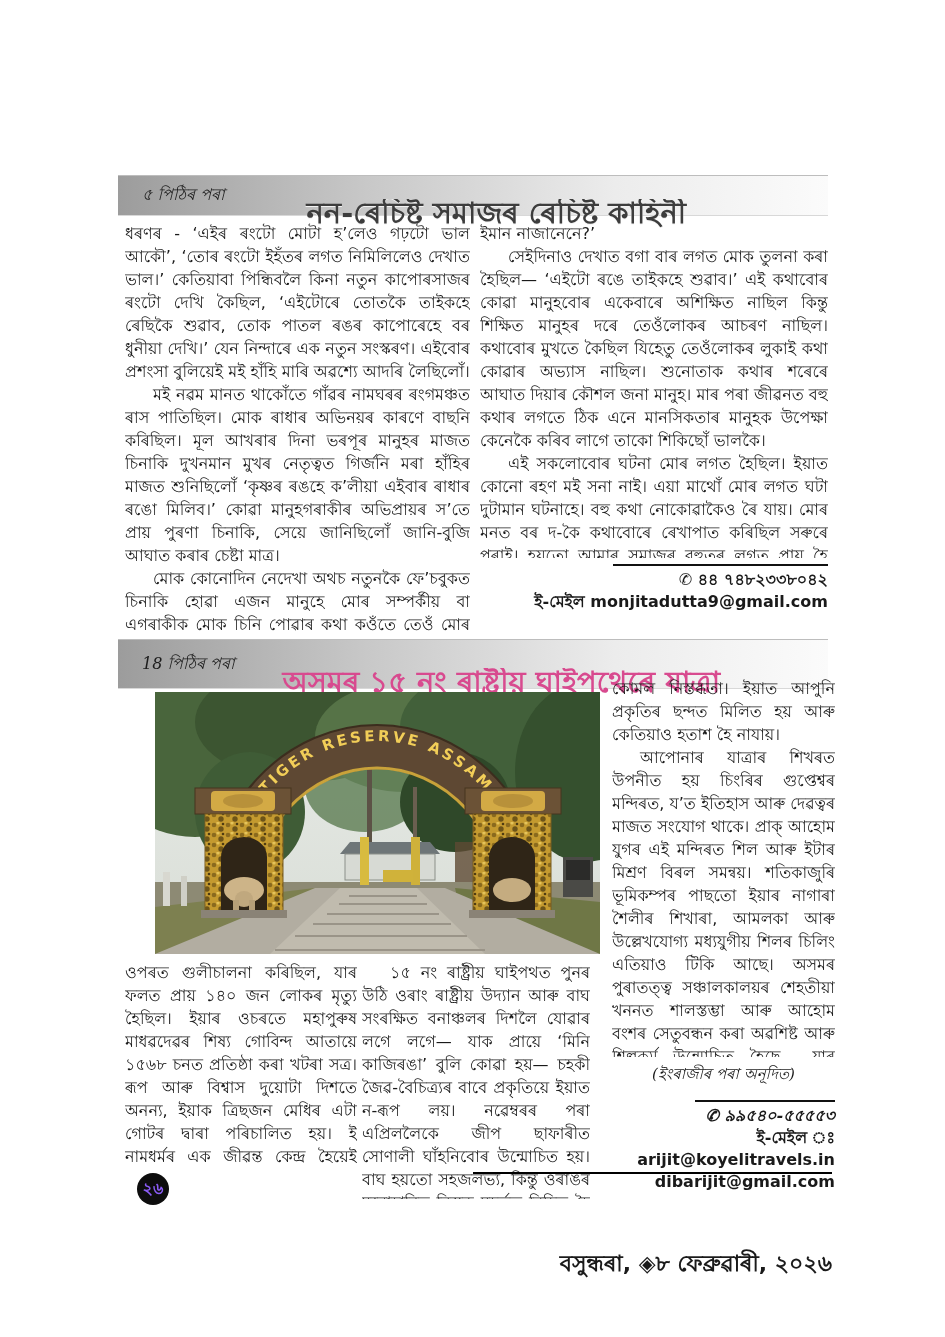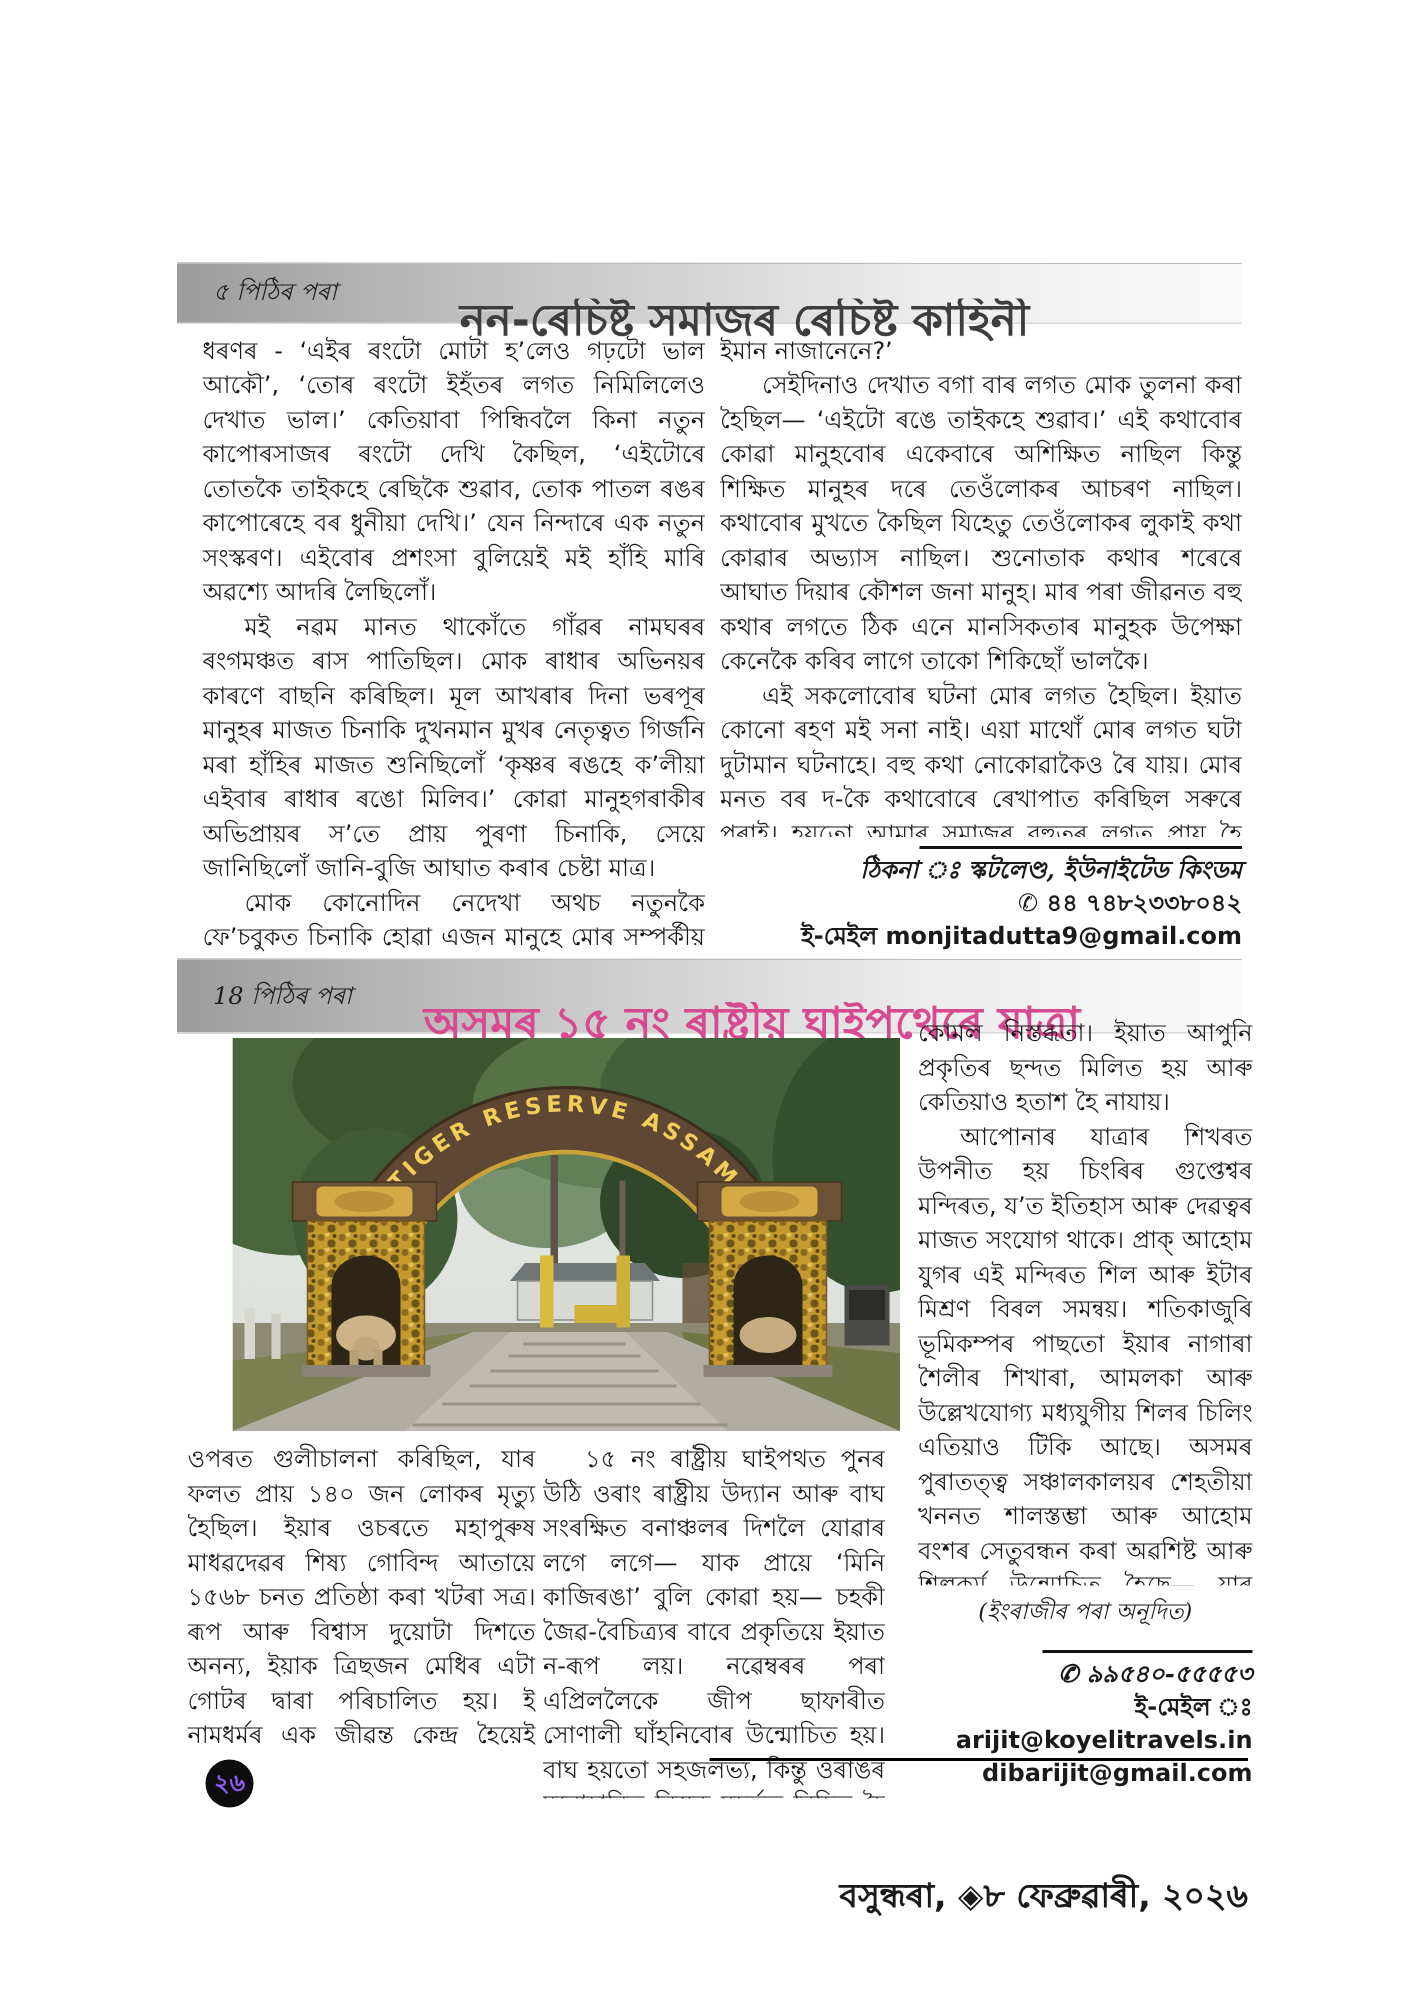--- a/index.html
+++ b/index.html
@@ -43,38 +43,37 @@
 </style>
 </head>
 <body>
 
 <div class="secbar" style="top:175px;height:41px;">
   <span class="kicker">৫ পিঠিৰ পৰা</span>
   <span class="sectitle t1">নন-ৰেচিষ্ট সমাজৰ ৰেচিষ্ট কাহিনী</span>
 </div>
 
 <div class="col" style="left:125px;top:222px;width:345px;">
-  <div class="txt" style="height:414px;margin-left:10px;">
+  <div class="txt" style="height:414px;">
     <p class="noindent">ধৰণৰ - ‘এইৰ ৰংটো মোটা হ’লেও গঢ়টো ভাল আকৌ’, ‘তোৰ ৰংটো ইহঁতৰ লগত নিমিলিলেও দেখাত ভাল।’ কেতিয়াবা পিন্ধিবলৈ কিনা নতুন কাপোৰসাজৰ ৰংটো দেখি কৈছিল, ‘এইটোৰে তোতকৈ তাইকহে ৰেছিকৈ শুৱাব, তোক পাতল ৰঙৰ কাপোৰেহে বৰ ধুনীয়া দেখি।’ যেন নিন্দাৰে এক নতুন সংস্কৰণ। এইবোৰ প্ৰশংসা বুলিয়েই মই হাঁহি মাৰি অৱশ্যে আদৰি লৈছিলোঁ।</p>
     <p>মই নৱম মানত থাকোঁতে গাঁৱৰ নামঘৰৰ ৰংগমঞ্চত ৰাস পাতিছিল। মোক ৰাধাৰ অভিনয়ৰ কাৰণে বাছনি কৰিছিল। মূল আখৰাৰ দিনা ভৰপূৰ মানুহৰ মাজত চিনাকি দুখনমান মুখৰ নেতৃত্বত গিৰ্জনি মৰা হাঁহিৰ মাজত শুনিছিলোঁ ‘কৃষ্ণৰ ৰঙহে ক’লীয়া এইবাৰ ৰাধাৰ ৰঙো মিলিব।’ কোৱা মানুহগৰাকীৰ অভিপ্ৰায়ৰ স’তে প্ৰায় পুৰণা চিনাকি, সেয়ে জানিছিলোঁ জানি-বুজি আঘাত কৰাৰ চেষ্টা মাত্ৰ।</p>
     <p>মোক কোনোদিন নেদেখা অথচ নতুনকৈ ফে’চবুকত চিনাকি হোৱা এজন মানুহে মোৰ সম্পৰ্কীয় বা এগৰাকীক মোক চিনি পোৱাৰ কথা কওঁতে তেওঁ মোৰ বিষয়ে হেনো কৈছিল ‘তাই কিন্তু ঘৰৰ আটাইতকৈ ক’লা দেই, ভনীয়েকহে ধুনীয়া আৰু বগা।’</p>
 
   </div>
 </div>
 
 <div class="col" style="left:480px;top:222px;width:348px;">
   <div class="txt" style="height:336px;">
     <p class="noindent">ইমান নাজানেনে?’</p>
     <p>সেইদিনাও দেখাত বগা বাৰ লগত মোক তুলনা কৰা হৈছিল— ‘এইটো ৰঙে তাইকহে শুৱাব।’ এই কথাবোৰ কোৱা মানুহবোৰ একেবাৰে অশিক্ষিত নাছিল কিন্তু শিক্ষিত মানুহৰ দৰে তেওঁলোকৰ আচৰণ নাছিল। কথাবোৰ মুখতে কৈছিল যিহেতু তেওঁলোকৰ লুকাই কথা কোৱাৰ অভ্যাস নাছিল। শুনোতাক কথাৰ শৰেৰে আঘাত দিয়াৰ কৌশল জনা মানুহ। মাৰ পৰা জীৱনত বহু কথাৰ লগতে ঠিক এনে মানসিকতাৰ মানুহক উপেক্ষা কেনেকৈ কৰিব লাগে তাকো শিকিছোঁ ভালকৈ।</p>
     <p>এই সকলোবোৰ ঘটনা মোৰ লগত হৈছিল। ইয়াত কোনো ৰহণ মই সনা নাই। এয়া মাথোঁ মোৰ লগত ঘটা দুটামান ঘটনাহে। বহু কথা নোকোৱাকৈও ৰৈ যায়। মোৰ মনত বৰ দ-কৈ কথাবোৰে ৰেখাপাত কৰিছিল সৰুৰে পৰাই। হয়তো আমাৰ সমাজৰ বহুতৰ লগত প্ৰায় হৈ থকা ঘটনা। এয়া অৱশ্যে মোৰ ঠাইৰ ‘নন-ৰেচিষ্ট’ বুলি জনা মানুহৰ কাহিনীহে।</p>
 
   </div>
   <div class="contact">
     <div class="crule" style="width:215px;"></div>
-    <div class="addr">ঠিকনা ঃ স্কটলেণ্ড, ইউনাইটেড কিংডম</div>
     <div class="phone">✆ ৪৪ ৭৪৮২৩৩৮০৪২</div>
     <div class="email">ই-মেইল monjitadutta9@gmail.com</div>
   </div>
 </div>
 
 <div class="secbar" style="top:639px;height:50px;">
   <span class="kicker">18 পিঠিৰ পৰা</span>
   <span class="sectitle t2">অসমৰ ১৫ নং ৰাষ্ট্ৰীয় ঘাইপথেৰে যাত্ৰা</span>
 </div>
 

